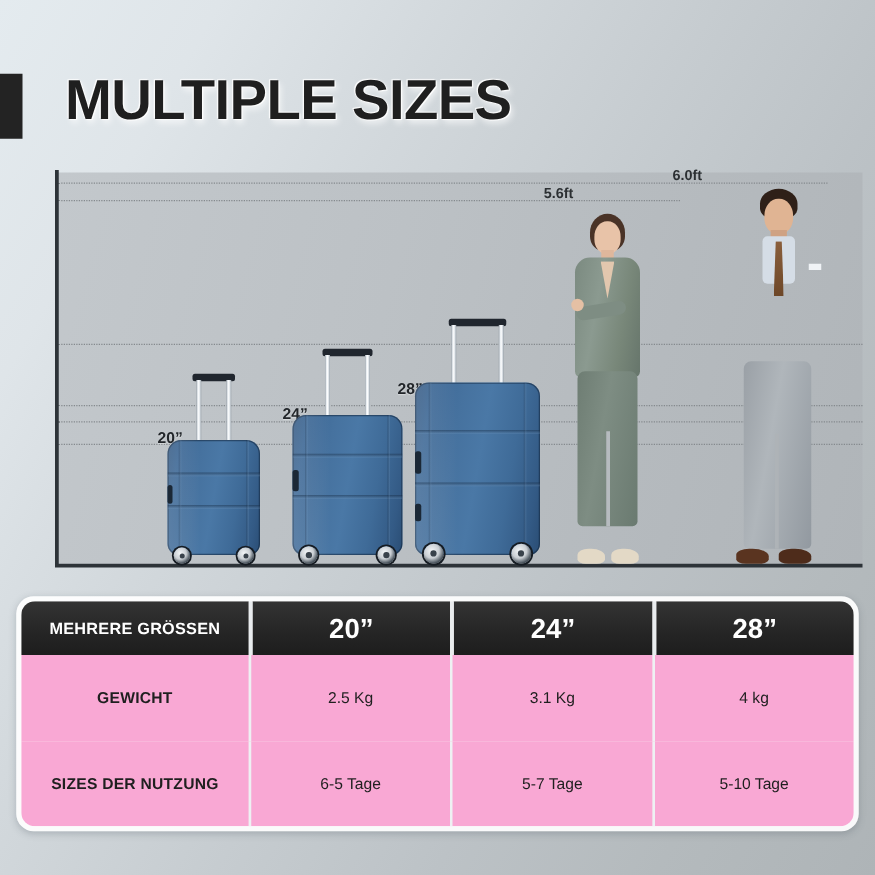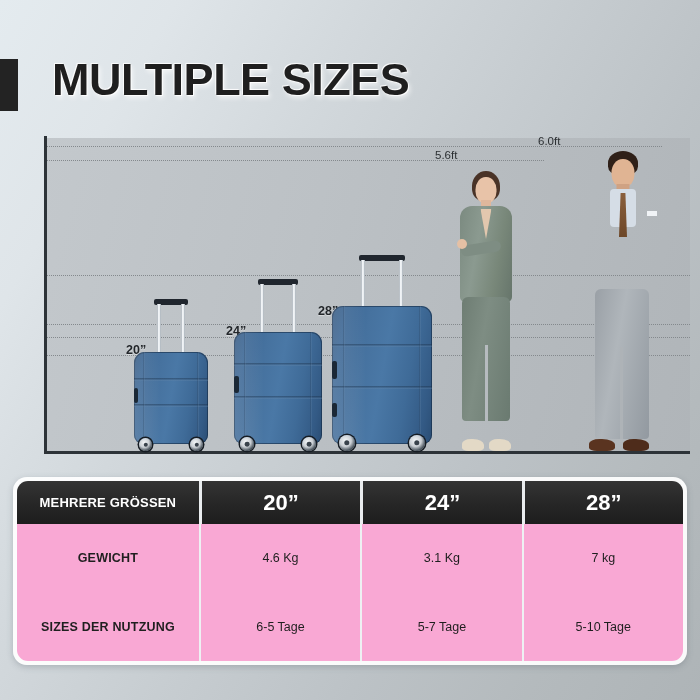--- a/index.html
+++ b/index.html
@@ -92,21 +92,21 @@
   .gridline {
     position: absolute;
     left: 16px;
     height: 0;
     border-top: 1px dotted #84898d;
   }
 
   .ft-label {
     position: absolute;
     font-size: 11.5px;
-    font-weight: normal;
+    font-weight: bold;
     color: #2c3033;
     white-space: nowrap;
   }
   .size-label {
     position: absolute;
     font-size: 12.5px;
     font-weight: bold;
     color: #22262a;
     white-space: nowrap;
     text-shadow: 0 1px 1px rgba(255,255,255,0.45);
@@ -377,23 +377,23 @@
         <tr>
           <th style="width:27%;">MEHRERE GRÖSSEN</th>
           <th class="size-col">20”</th>
           <th class="size-col">24”</th>
           <th class="size-col">28”</th>
         </tr>
       </thead>
       <tbody>
         <tr class="row-b">
           <td class="label-col">GEWICHT</td>
-          <td>4.6 Kg</td>
+          <td>2.5 Kg</td>
           <td>3.1 Kg</td>
-          <td>7 kg</td>
+          <td>4 kg</td>
         </tr>
         <tr class="row-b">
           <td class="label-col">SIZES DER NUTZUNG</td>
           <td>6-5 Tage</td>
           <td>5-7 Tage</td>
           <td>5-10 Tage</td>
         </tr>
       </tbody>
     </table>
   </div>

